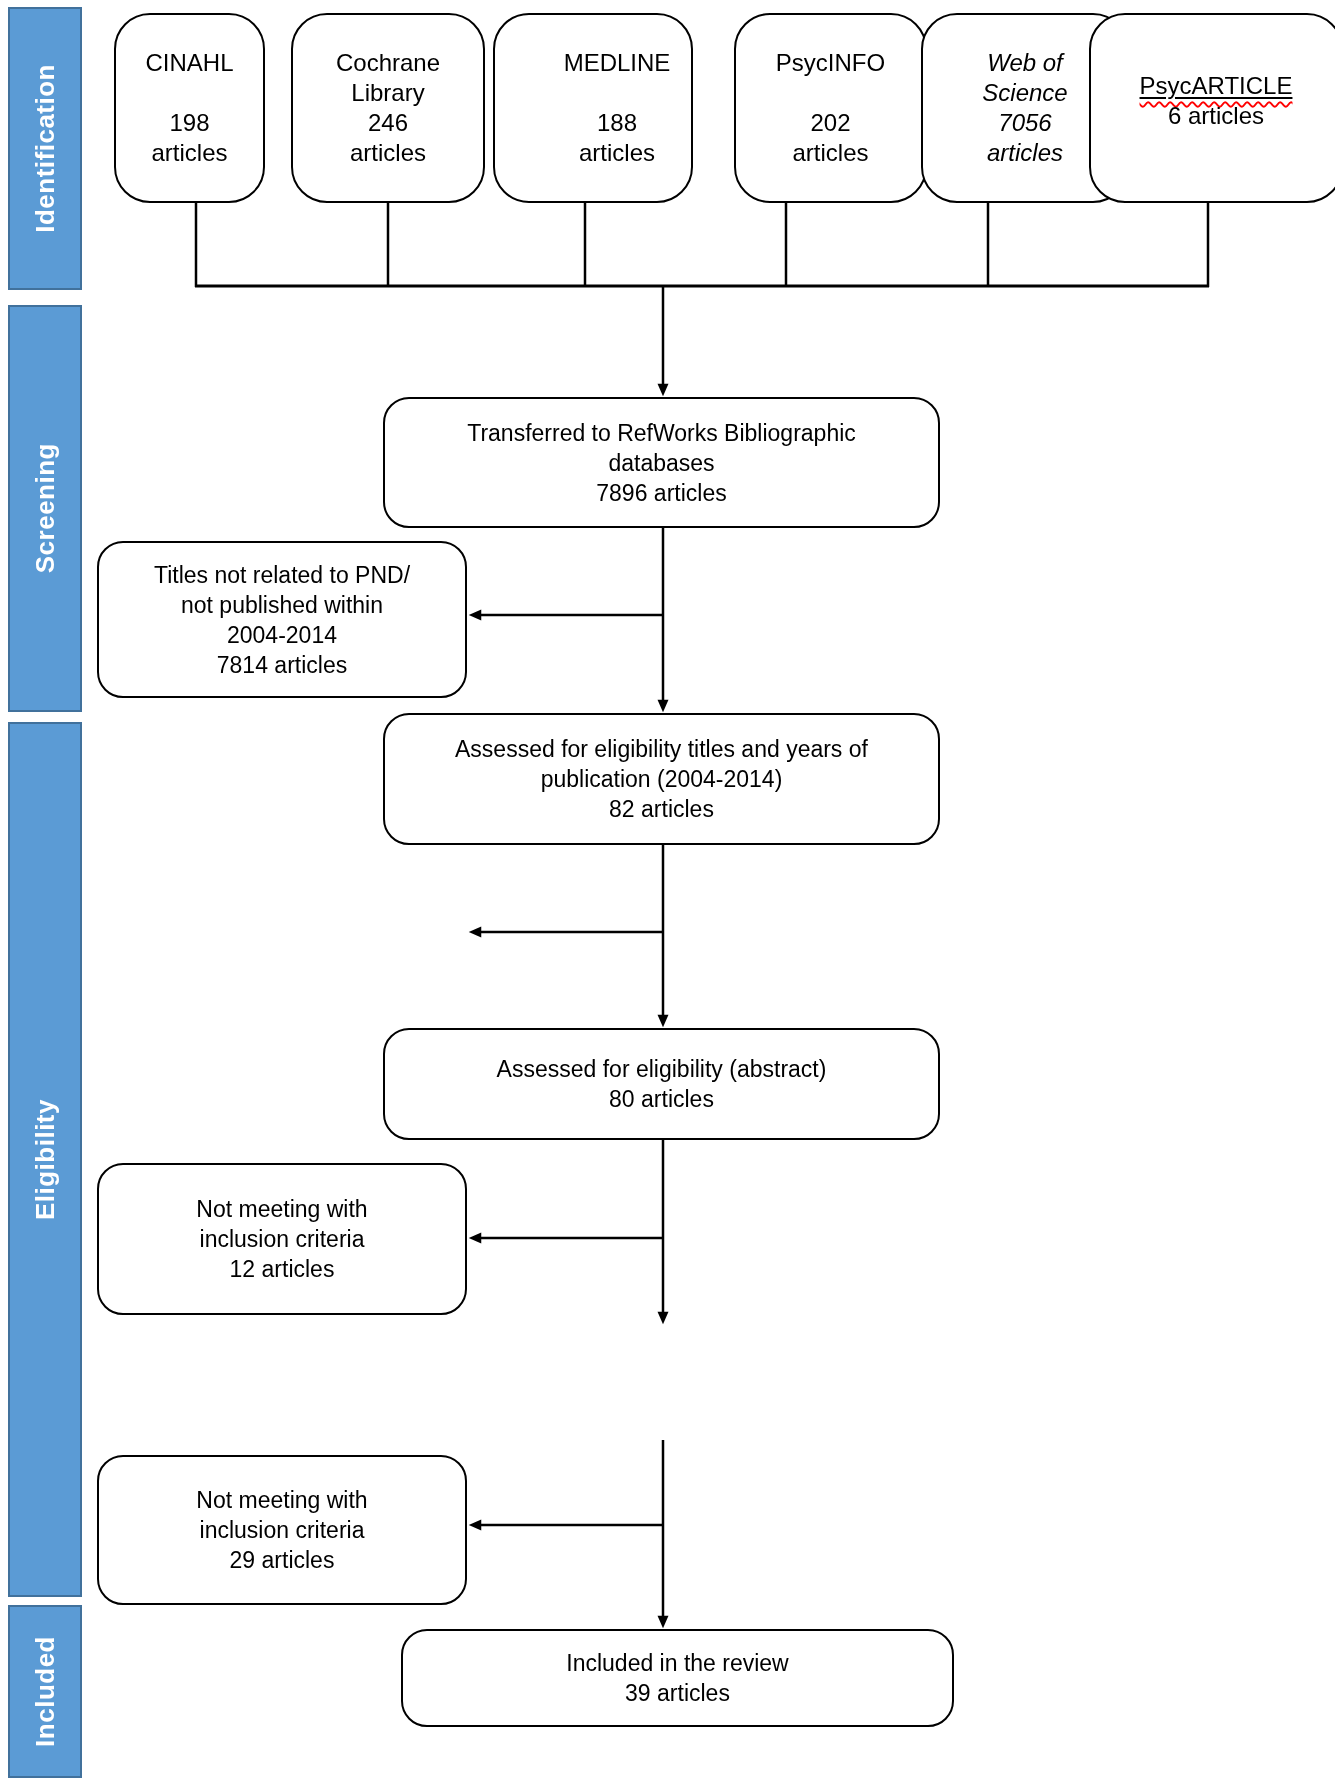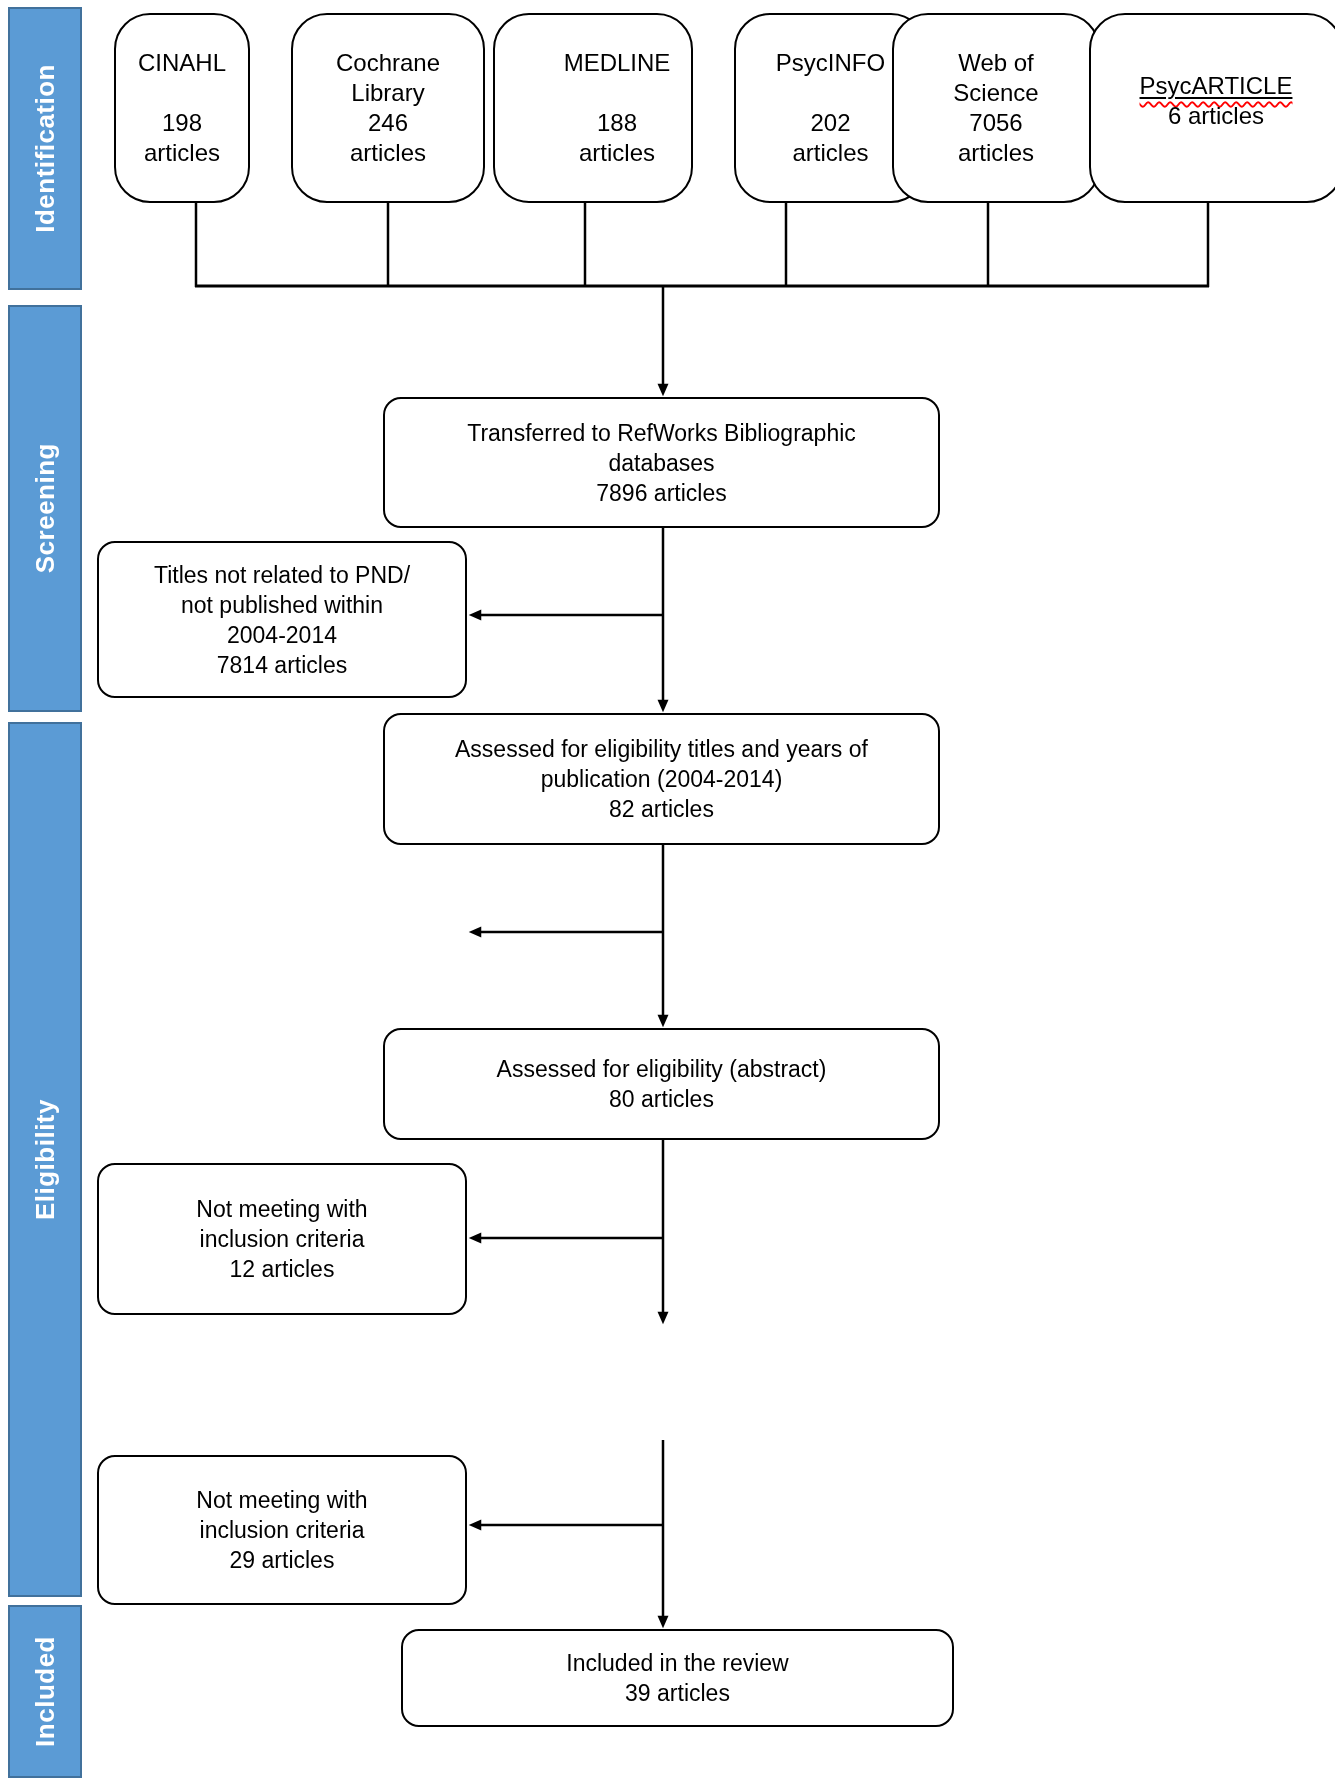--- a/index.html
+++ b/index.html
@@ -32,28 +32,28 @@
 
   
   .node{
     position:absolute;background:#fff;
     border:2.5px solid #000;box-sizing:border-box;
     display:flex;align-items:center;justify-content:center;
     text-align:center;
   }
   .node-text{white-space:pre-line;width:100%;}
   .source{border-radius:36px;font-size:24px;line-height:30px;top:13px;height:190px;}
-  .flowbox{border-radius:18px;font-size:23px;line-height:30px;}
-
-  
-  .s1{left:114px;width:136px;}
+  .flowbox{border-radius:26px;font-size:23px;line-height:30px;}
+
+  
+  .s1{left:114px;width:151px;}
   .s2{left:291px;width:194px;}
   .s3{left:493px;width:200px;padding-left:48px;}
   .s4{left:690px;width:193px;margin-left:44px;}
-  .s5{left:892px;width:208px;}
+  .s5{left:921px;width:208px;font-style:italic;}
   .s6{left:1089px;width:254px;align-items:flex-start;}
   .s6 .node-text{padding-top:26px;}
 
   
   .spell-black{
     text-decoration-line:underline;
     text-decoration-style:solid;
     text-decoration-color:#000;
     text-decoration-thickness:2px;
     text-underline-offset:3px;

